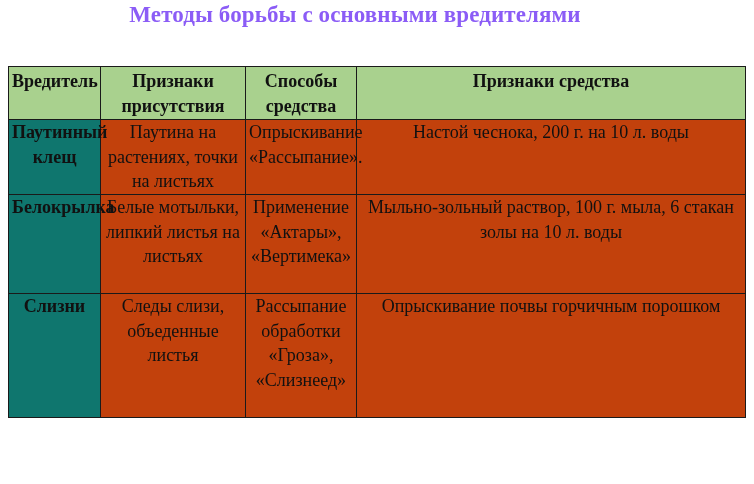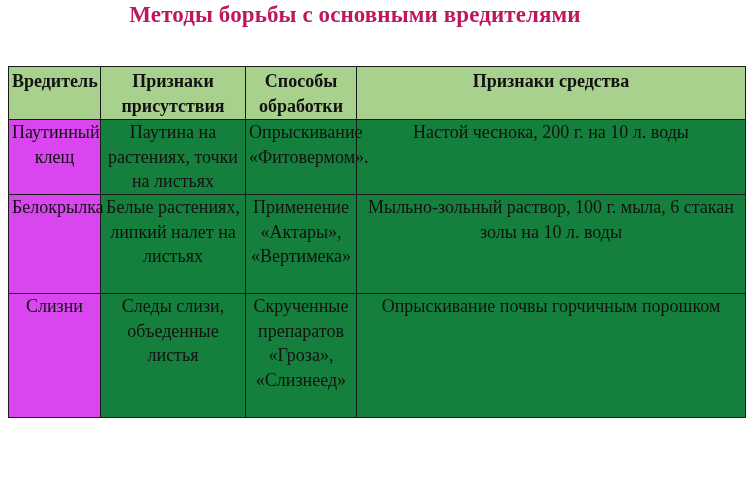--- a/index.html
+++ b/index.html
@@ -1,58 +1,58 @@
 <!DOCTYPE html>
 <html><head>
   <meta charset="utf-8">
   <style>
     html, body { margin: 0; padding: 0; background: #ffffff; }
     body { width: 754px; height: 484px; position: relative; overflow: hidden;
            font-family: "Liberation Serif", serif; }
     .title { position: absolute; left: 0; top: 2px; width: 710px; text-align: center;
-             font-size: 23px; font-weight: bold; color: #be185d; letter-spacing: 0.1px; }
+             font-size: 23px; font-weight: bold; color: #8b5cf6; letter-spacing: 0.1px; }
     table { position: absolute; left: 8px; top: 66px; border-collapse: collapse;
             width: 737px; table-layout: fixed; }
     td, th { border: 1.5px solid #1a1a1a; vertical-align: top; text-align: center;
              font-size: 18px; line-height: 24.5px; color: #111; padding: 0 3px; }
     th { background: #a9d18e; font-weight: bold; padding-top: 2px; height: 50px; }
-    td { background: #15803d; }
-    td.pest { background: #d946ef; font-weight: normal; }
+    td { background: #c2410c; }
+    td.pest { background: #0f766e; font-weight: bold; }
   </style>
 </head>
 <body>
 
 <div class="title">Методы борьбы с основными вредителями</div>
 
 <table>
   <colgroup>
     <col style="width:92px">
       <col style="width:145px">
       <col style="width:111px">
       <col style="width:389px">
   </colgroup>
   <tbody>
       <tr>
     <th>Вредитель</th>
     <th>Признаки присутствия</th>
-    <th>Способы обработки</th>
+    <th>Способы средства</th>
     <th>Признаки средства</th>
   </tr>
   <tr style="height:75px">
     <td class="pest">Паутинный клещ</td>
     <td>Паутина на растениях, точки на листьях</td>
-    <td>Опрыскивание «Фитовермом».</td>
+    <td>Опрыскивание «Рассыпание».</td>
     <td>Настой чеснока, 200 г. на 10 л. воды</td>
   </tr>
   <tr style="height:99px">
     <td class="pest">Белокрылка</td>
-    <td>Белые растениях, липкий налет на листьях</td>
+    <td>Белые мотыльки, липкий листья на листьях</td>
     <td>Применение «Актары», «Вертимека»</td>
     <td>Мыльно-зольный раствор, 100 г. мыла, 6 стакан золы на 10 л. воды</td>
   </tr>
   <tr style="height:124px">
     <td class="pest">Слизни</td>
     <td>Следы слизи, объеденные листья</td>
-    <td>Скрученные препаратов «Гроза», «Слизнеед»</td>
+    <td>Рассыпание обработки «Гроза», «Слизнеед»</td>
     <td>Опрыскивание почвы горчичным порошком</td>
   </tr>
 </tbody>
   </table>
 
 </body></html>

